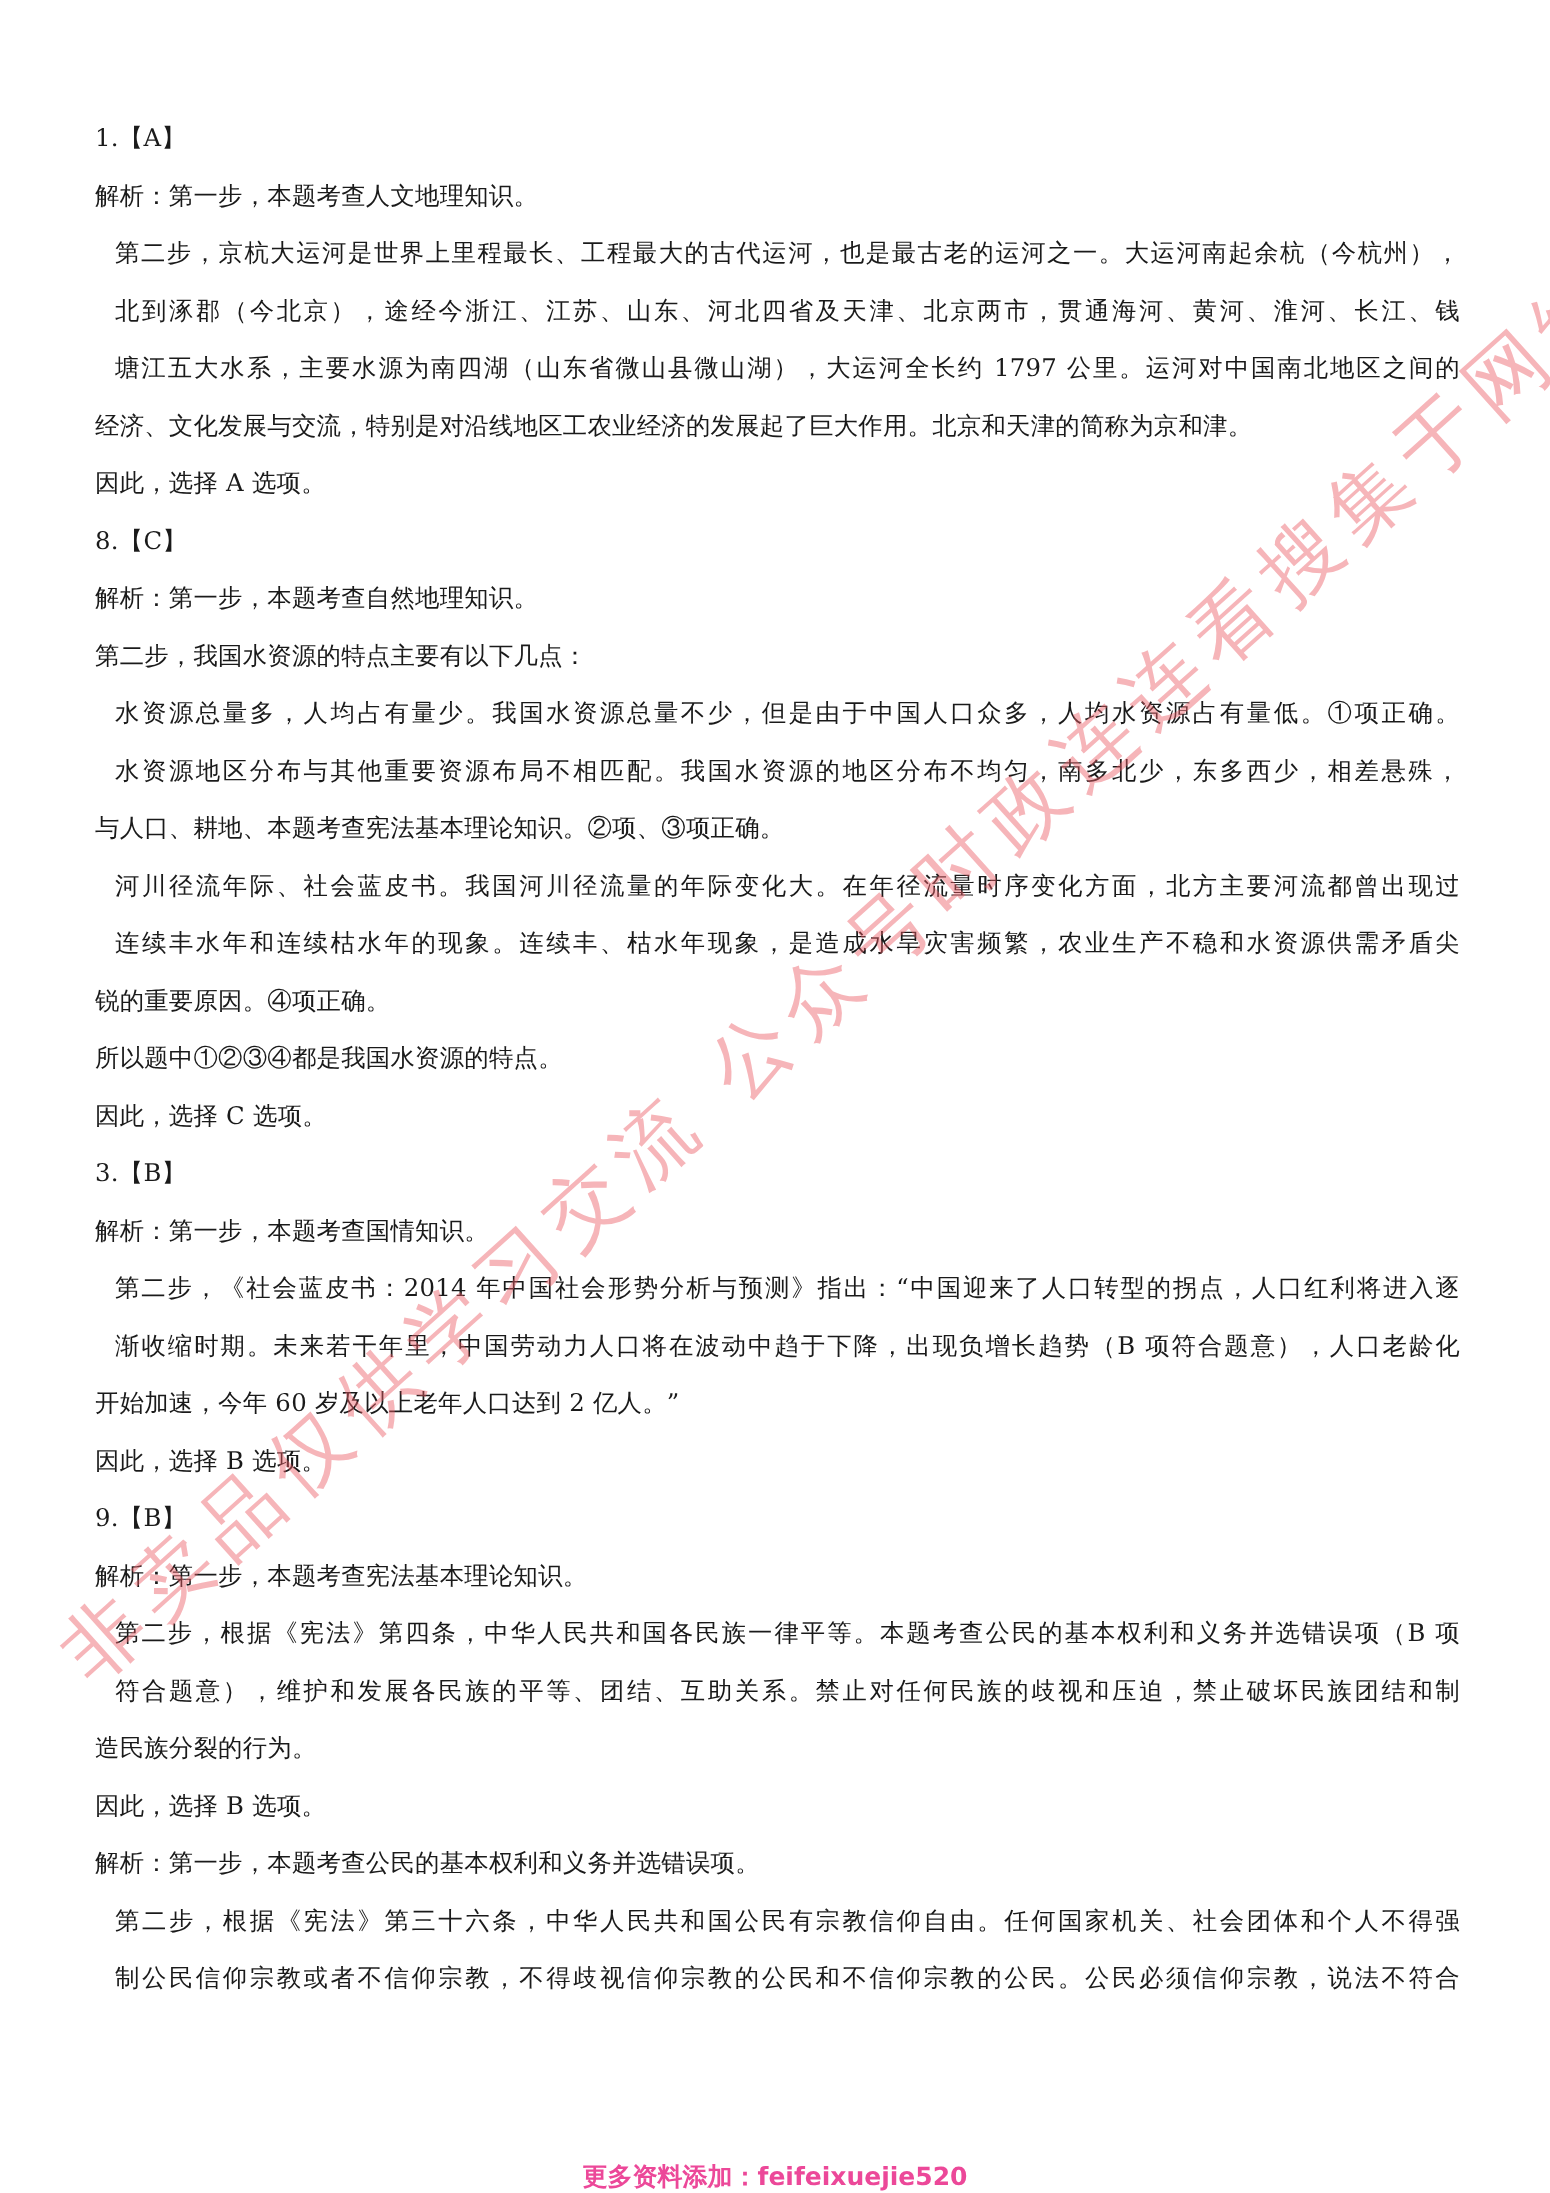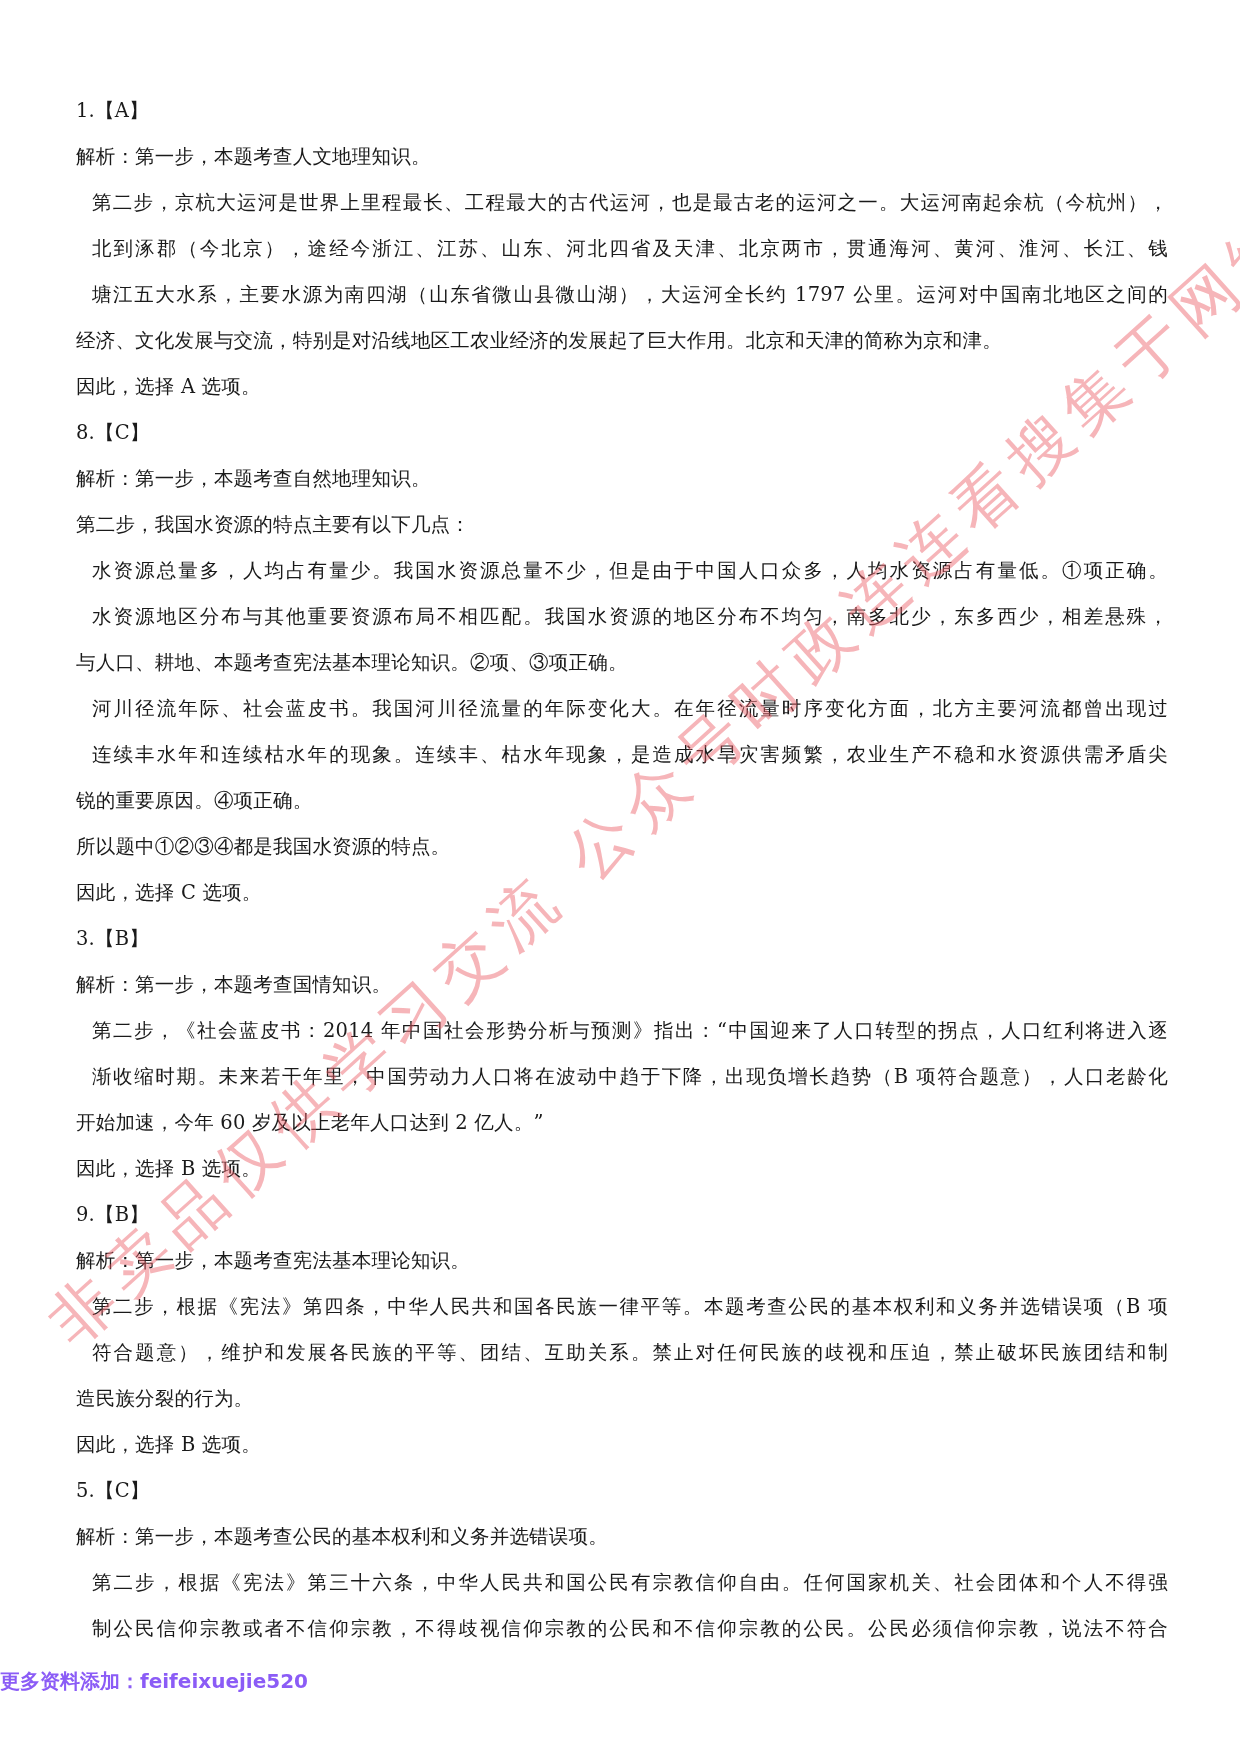--- a/index.html
+++ b/index.html
@@ -2,22 +2,22 @@
 <html><head>
 <meta charset="utf-8">
 <style>
   html, body { margin: 0; padding: 0; background: #ffffff; }
   body { width: 1240px; height: 1754px; position: relative; overflow: hidden;
          font-family: "DejaVu Serif", "Liberation Serif", serif; color: #1a1a1a; }
   .page { position: absolute; left: 0; top: 0; width: 1240px; height: 1754px; }
   .content { position: absolute; left: 76px; top: 88px; width: 1092px; }
   .line { font-size: 19.5px; line-height: 46px; height: 46px; white-space: nowrap; letter-spacing: 0.2px; }
   .line.justify { text-align: justify; text-align-last: justify; white-space: normal; overflow: hidden; margin-left: 16px; }
-  .footer { position: absolute; top: 1668px; left: 0; width: 1240px; text-align: left;
-            font-family: "DejaVu Sans", "Liberation Sans", sans-serif; font-size: 20px; font-weight: bold; color: #8b5cf6; }
+  .footer { position: absolute; top: 1728px; left: 0; width: 1240px; text-align: center;
+            font-family: "DejaVu Sans", "Liberation Sans", sans-serif; font-size: 20px; font-weight: bold; color: #ec4899; }
   .watermark { position: absolute; pointer-events: none; color: rgba(235, 90, 100, 0.45);
                font-family: "DejaVu Sans", "Liberation Sans", sans-serif; font-size: 64px; white-space: nowrap;
                transform-origin: left top; letter-spacing: 10px; }
 </style>
 </head>
 <body>
 
 <div class="page">
   <div class="content" id="content">
       <div class="line">1.【A】</div>
@@ -43,21 +43,20 @@
       <div class="line justify">第二步，《社会蓝皮书：2014 年中国社会形势分析与预测》指出：“中国迎来了人口转型的拐点，人口红利将进入逐</div>
       <div class="line justify">渐收缩时期。未来若干年里，中国劳动力人口将在波动中趋于下降，出现负增长趋势（B 项符合题意），人口老龄化</div>
       <div class="line">开始加速，今年 60 岁及以上老年人口达到 2 亿人。”</div>
       <div class="line">因此，选择 B 选项。</div>
       <div class="line">9.【B】</div>
       <div class="line">解析：第一步，本题考查宪法基本理论知识。</div>
       <div class="line justify">第二步，根据《宪法》第四条，中华人民共和国各民族一律平等。本题考查公民的基本权利和义务并选错误项（B 项</div>
       <div class="line justify">符合题意），维护和发展各民族的平等、团结、互助关系。禁止对任何民族的歧视和压迫，禁止破坏民族团结和制</div>
       <div class="line">造民族分裂的行为。</div>
       <div class="line">因此，选择 B 选项。</div>
-      <div class="line">5.【C】</div>
       <div class="line">解析：第一步，本题考查公民的基本权利和义务并选错误项。</div>
       <div class="line justify">第二步，根据《宪法》第三十六条，中华人民共和国公民有宗教信仰自由。任何国家机关、社会团体和个人不得强</div>
       <div class="line justify">制公民信仰宗教或者不信仰宗教，不得歧视信仰宗教的公民和不信仰宗教的公民。公民必须信仰宗教，说法不符合</div>
     </div>
 
   <div class="watermark" style="left: 30px; top: 1300px; transform: rotate(-42deg);">非卖品仅供学习交流 公众号时政连连看搜集于网络</div>
 
   <div class="footer">更多资料添加：feifeixuejie520</div>
 </div>
 

